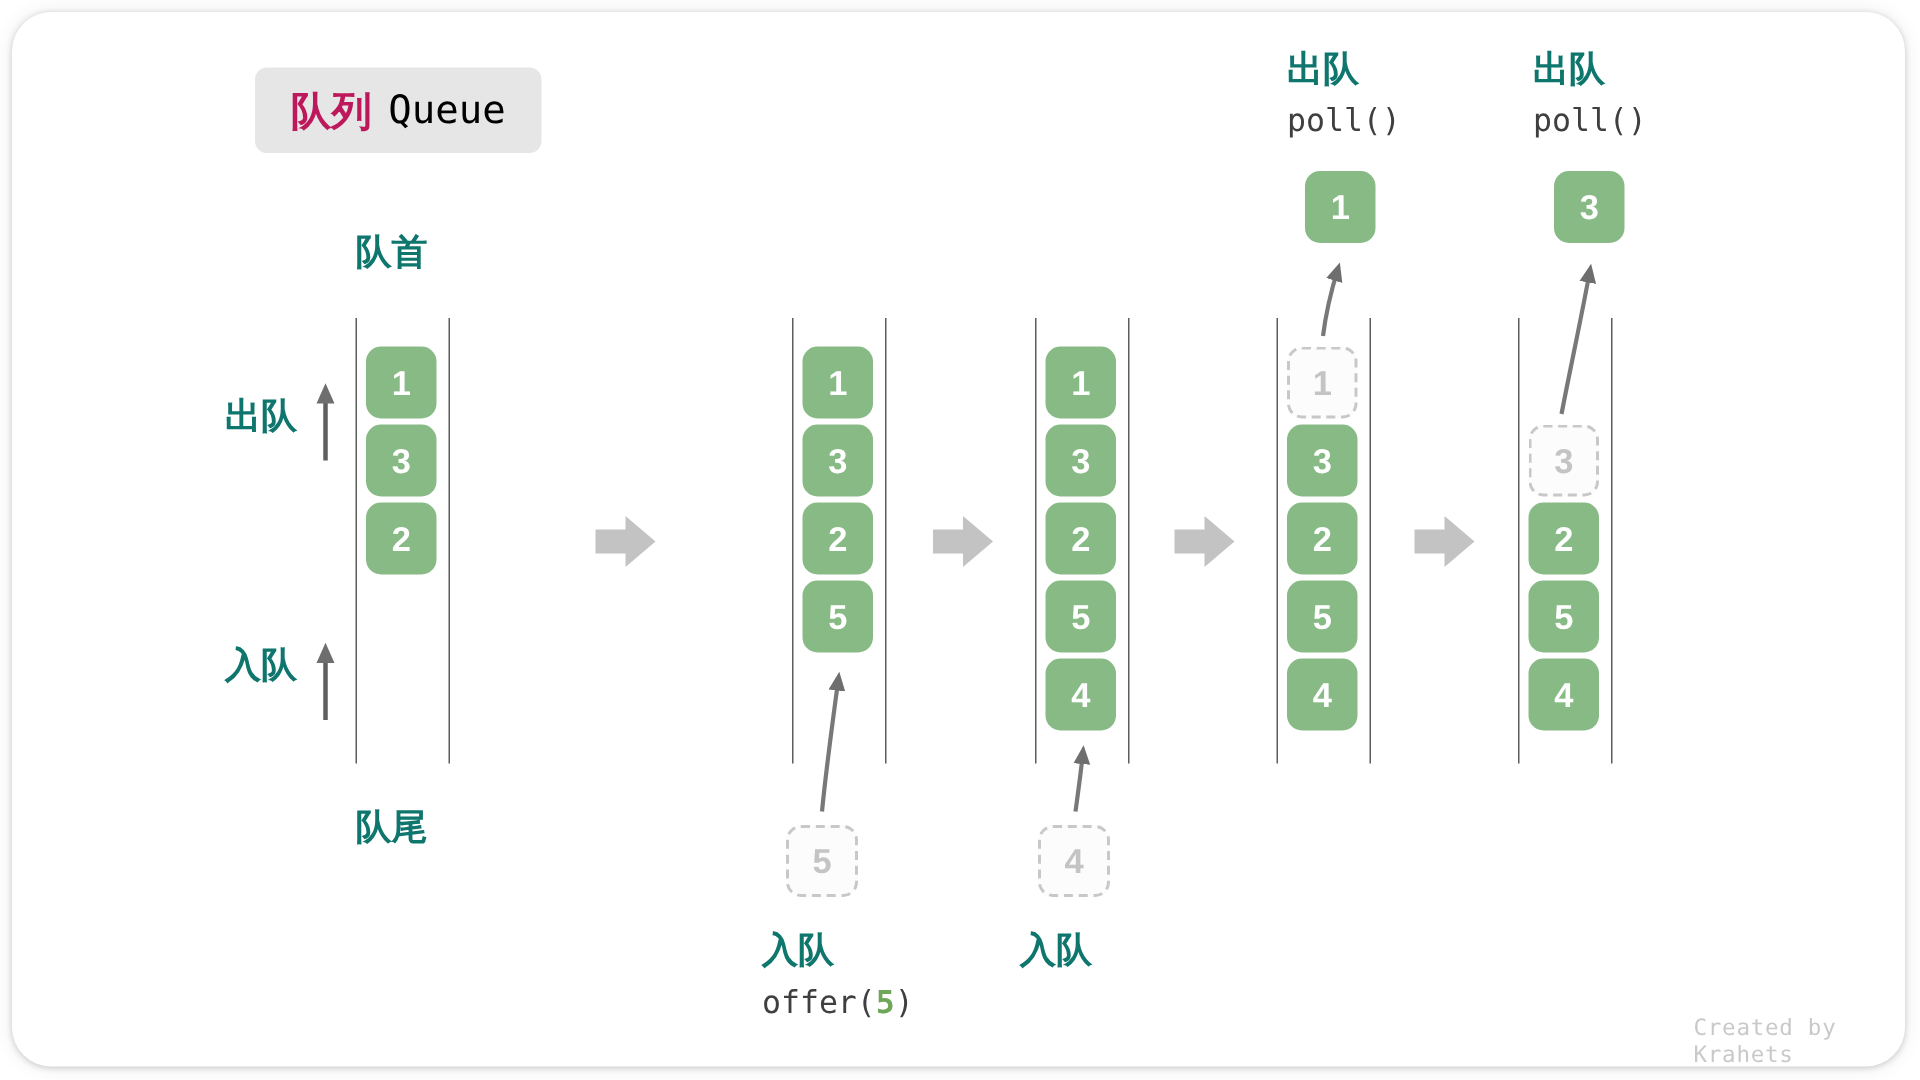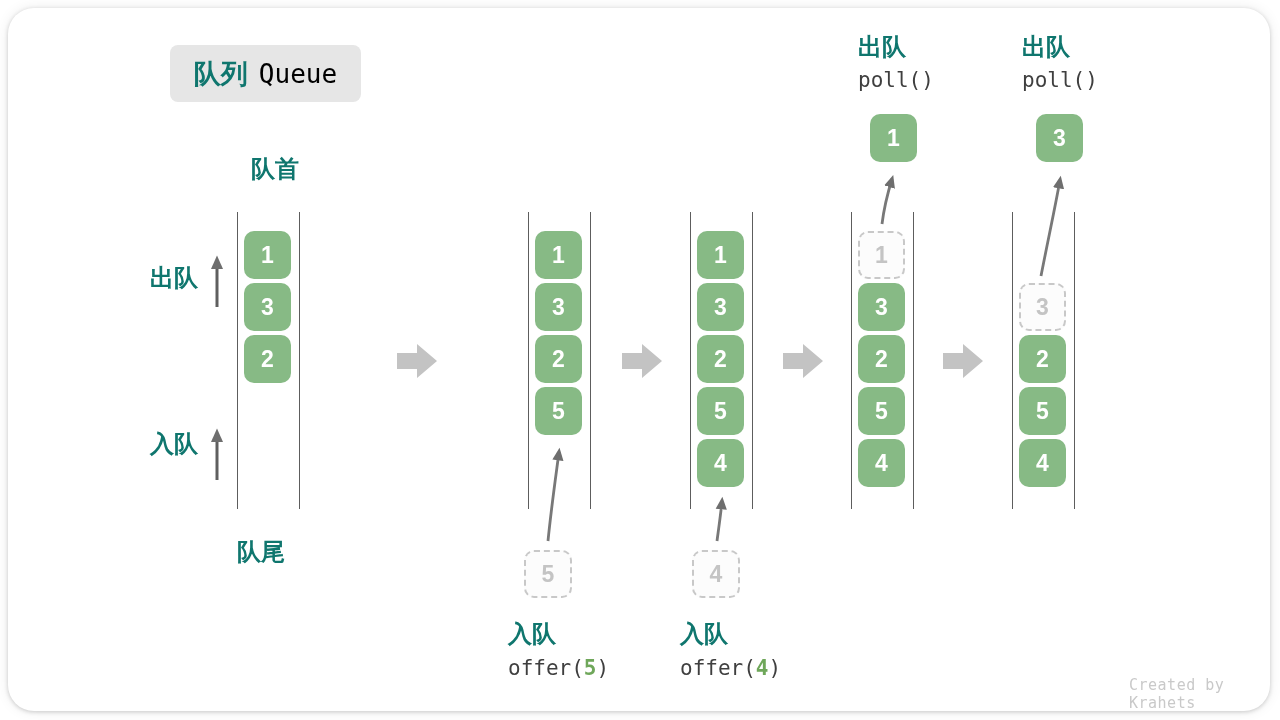--- a/index.html
+++ b/index.html
@@ -13,21 +13,21 @@
     background:#ffffff;border-radius:26px;
     box-shadow:0 1px 4px rgba(0,0,0,.18), 0 0 14px rgba(0,0,0,.08);
   }
   .abs{position:absolute;}
   
   .title-box{
     left:170px;top:45px;width:191px;height:57px;
     background:#e6e6e6;border-radius:8px;
     display:flex;align-items:center;justify-content:center;gap:11px;
   }
-  .title-zh{font-size:27px;font-weight:bold;color:#0f766e;}
+  .title-zh{font-size:27px;font-weight:bold;color:#be185d;}
   .title-en{font-family:"DejaVu Sans Mono",monospace;font-size:26px;color:#000000;}
   
   .zh{font-size:24px;font-weight:bold;color:#0f766e;line-height:30px;}
   .mono{font-family:"DejaVu Sans Mono",monospace;font-size:21px;color:#3f3f3f;line-height:34px;white-space:pre;}
   .arg-green{color:#6fa75a;font-weight:bold;}
   
   .qcol{
     position:absolute;top:212px;height:297px;width:63px;box-sizing:border-box;
     border-left:1.5px solid #5d5d5d;border-right:1.5px solid #5d5d5d;
   }
@@ -58,21 +58,21 @@
 </head>
 <body>
 
 <div class="card"></div>
 
 <div class="abs title-box">
   <span class="title-zh">队列</span>
   <span class="title-en">Queue</span>
 </div>
 
-<div class="abs zh" style="left:237px;top:154px;width:62px;text-align:right;">队首</div>
+<div class="abs zh" style="left:237px;top:154px;width:62px;text-align:left;">队首</div>
 <div class="abs zh" style="left:237px;top:537px;width:62px;">队尾</div>
 
 <div class="abs zh" style="left:150px;top:263px;">出队</div>
 <div class="abs zh" style="left:150px;top:429px;">入队</div>
 
 <div class="qcol" style="left:237px;">
   <div class="cell s0">1</div>
   <div class="cell s1">3</div>
   <div class="cell s2">2</div>
 </div>
@@ -110,21 +110,20 @@
   <div class="cell s4">4</div>
 </div>
 <div class="float-box solid" style="left:1036px;top:114px;width:47px;height:48px;">3</div>
 
 <div class="abs op-label" style="left:508px;top:617px;">
   <span class="zh" style="line-height:34px;">入队</span>
   <span class="mono"><span>offer(</span><span class="arg-green">5</span><span>)</span></span>
 </div>
 <div class="abs op-label" style="left:680px;top:617px;">
   <span class="zh" style="line-height:34px;">入队</span>
-  <span class="mono"><span>offer(</span><span class="arg-green">4</span><span>)</span></span>
 </div>
 <div class="abs op-label" style="left:858px;top:31px;">
   <span class="zh" style="line-height:32px;">出队</span>
   <span class="mono">poll()</span>
 </div>
 <div class="abs op-label" style="left:1022px;top:31px;">
   <span class="zh" style="line-height:32px;">出队</span>
   <span class="mono">poll()</span>
 </div>
 

